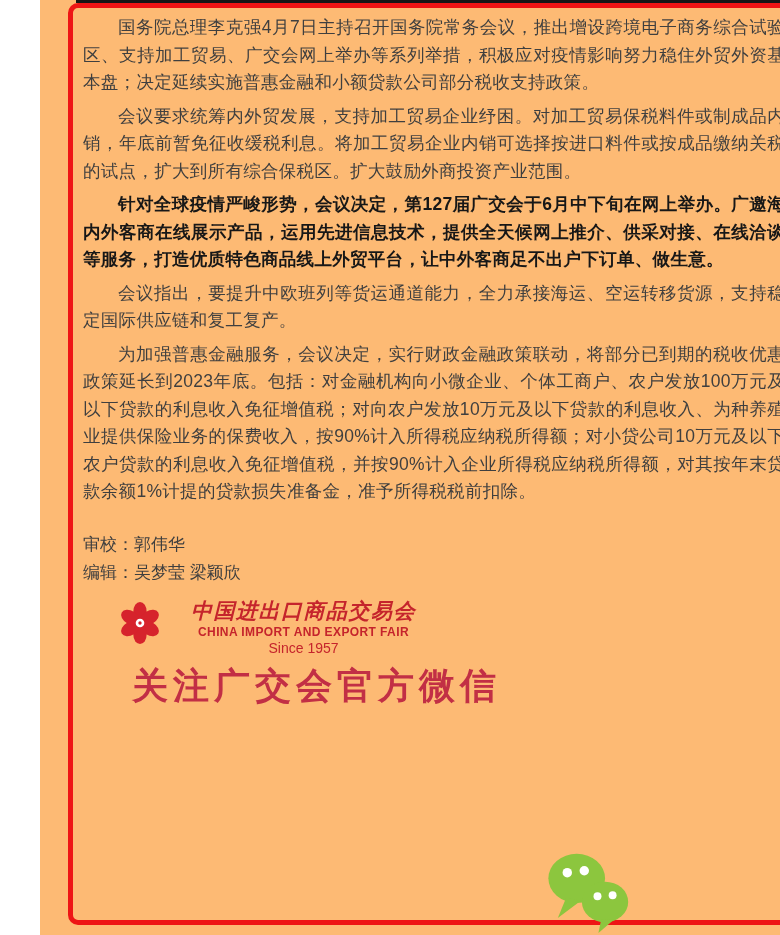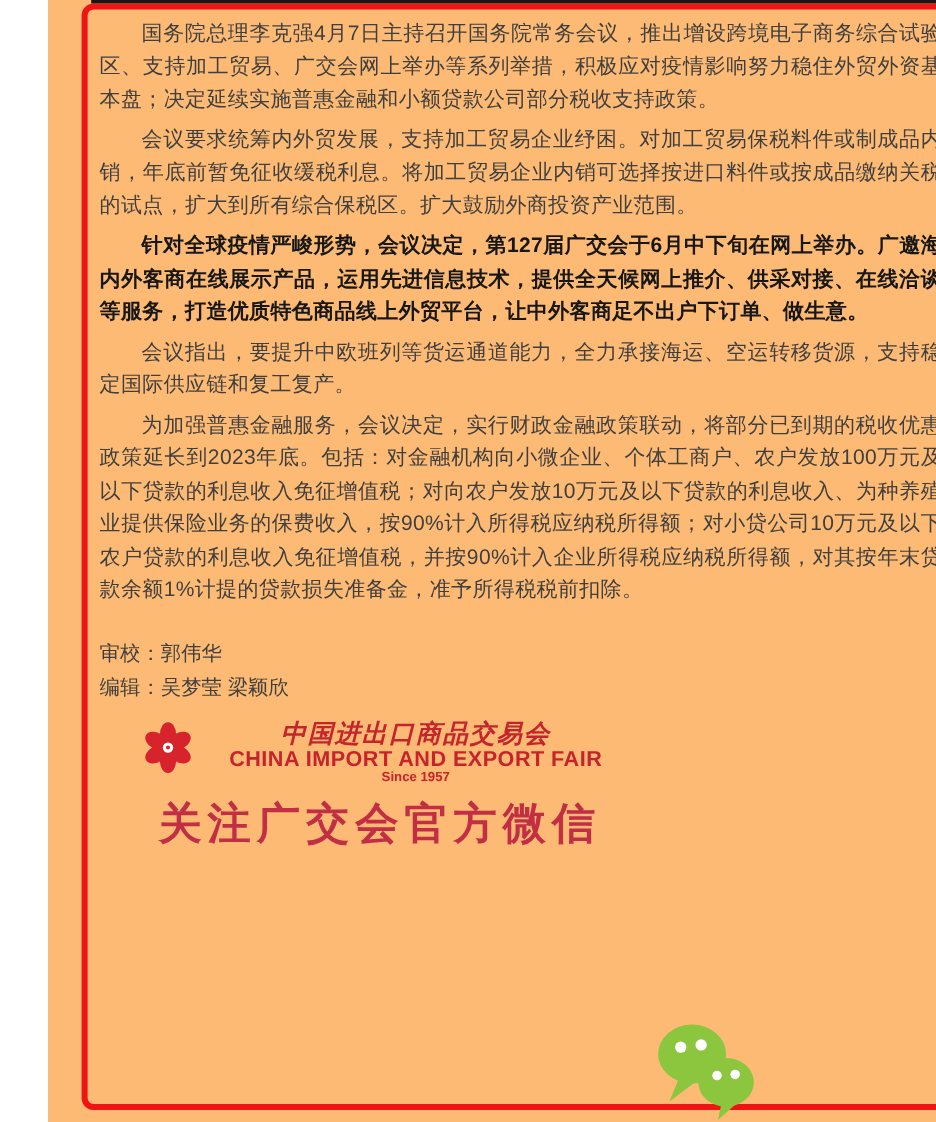--- a/index.html
+++ b/index.html
@@ -41,25 +41,25 @@
     display:flex;align-items:flex-start;gap:26px;text-align:center;
   }
   .flower{width:50px;height:48px;flex:0 0 auto;}
   .logo-text{display:flex;flex-direction:column;align-items:center;}
   .logo-cn{
     font-family:"DejaVu Serif","Liberation Serif",serif;
     font-style:italic;font-weight:bold;
     font-size:21px;color:#c5242c;letter-spacing:1.5px;line-height:24px;
   }
   .logo-en{
-    font-weight:bold;font-size:18px;color:#c5242c;
+    font-weight:bold;font-size:12px;color:#c5242c;
     letter-spacing:0.4px;line-height:17px;margin-top:1px;
   }
   .logo-since{
-    font-weight:bold;font-size:11px;color:#c5242c;line-height:15px;
+    font-weight:normal;font-size:14px;color:#c5242c;line-height:15px;
   }
   .banner-row{
     margin-top:11px;margin-left:49px;
   }
   .banner-text{
     font-size:36px;font-weight:bold;color:#c22f45;
     letter-spacing:5px;line-height:38px;white-space:nowrap;
   }
   .wechat{
     position:absolute;left:500px;top:850px;width:98px;height:85px;z-index:5;

